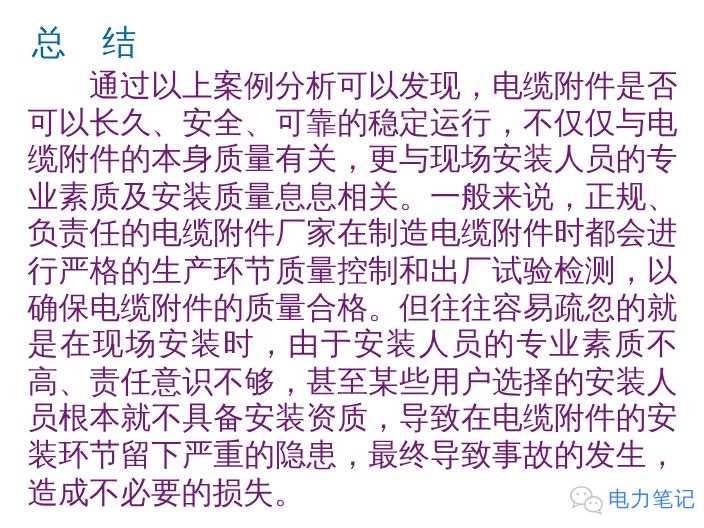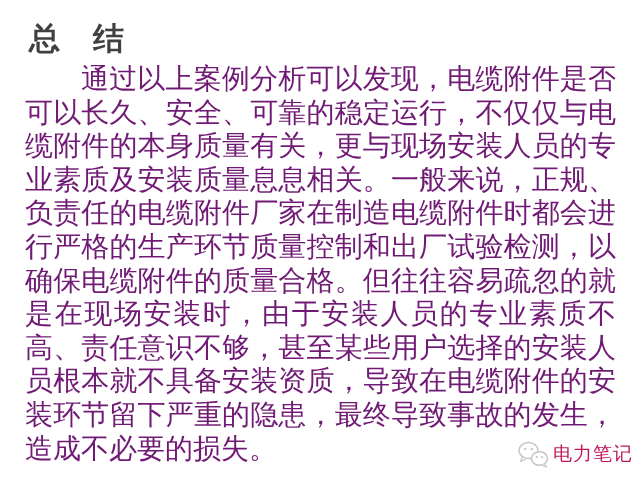--- a/index.html
+++ b/index.html
@@ -53,25 +53,25 @@
   }
   .watermark svg {
     display: block;
   }
 </style>
 </head>
 <body>
 
 <div class="slide" style="background: rgb(255, 255, 255);">
 
-  <h1 class="slide-title" style="color: #404040; font-weight: bold;">总　结</h1>
+  <h1 class="slide-title" style="color: #0369a1;">总　结</h1>
 
   <p class="body-paragraph" style="color: #701a75;">通过以上案例分析可以发现，电缆附件是否可以长久、安全、可靠的稳定运行，不仅仅与电缆附件的本身质量有关，更与现场安装人员的专业素质及安装质量息息相关。一般来说，正规、负责任的电缆附件厂家在制造电缆附件时都会进行严格的生产环节质量控制和出厂试验检测，以确保电缆附件的质量合格。但往往容易疏忽的就是在现场安装时，由于安装人员的专业素质不高、责任意识不够，甚至某些用户选择的安装人员根本就不具备安装资质，导致在电缆附件的安装环节留下严重的隐患，最终导致事故的发生，造成不必要的损失。</p>
 
-  <div class="watermark" style="color: #be185d;">
+  <div class="watermark" style="color: #3b82f6;">
     <span>
       <svg width="34" height="28" viewBox="0 0 34 28" aria-hidden="true">
         <ellipse cx="12.5" cy="10.5" rx="9.5" ry="8" fill="#ffffff" stroke="#c6c6c6" stroke-width="1.5"></ellipse>
         <path d="M6.5 17 L4.5 21.5 L9.5 19" fill="#ffffff" stroke="#c6c6c6" stroke-width="1.2" stroke-linejoin="round"></path>
         <circle cx="9.2" cy="9" r="1.2" fill="#c6c6c6"></circle>
         <circle cx="15.8" cy="9" r="1.2" fill="#c6c6c6"></circle>
         <ellipse cx="23.5" cy="18.5" rx="8" ry="6.8" fill="#ffffff" stroke="#c6c6c6" stroke-width="1.5"></ellipse>
         <path d="M28.5 24 L30.5 27 L26 25.5" fill="#ffffff" stroke="#c6c6c6" stroke-width="1.2" stroke-linejoin="round"></path>
         <circle cx="20.8" cy="17.2" r="1.1" fill="#c6c6c6"></circle>
         <circle cx="26.2" cy="17.2" r="1.1" fill="#c6c6c6"></circle>

